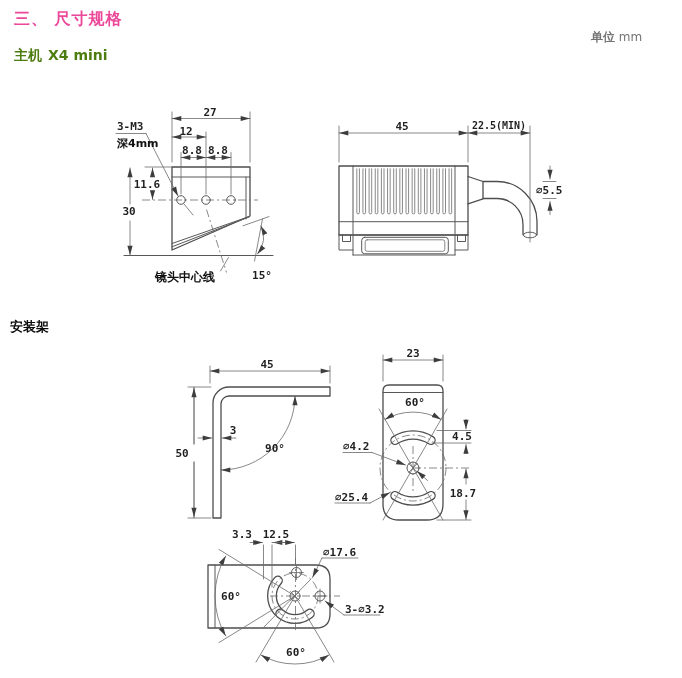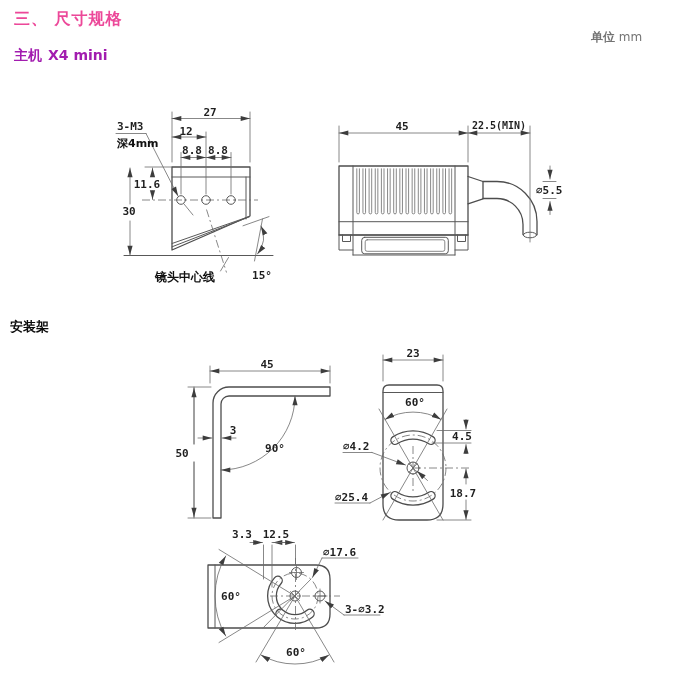--- a/index.html
+++ b/index.html
@@ -1,21 +1,21 @@
 <!DOCTYPE html>
 <html><head>
 <meta charset="utf-8">
 <style>
   html,body{margin:0;padding:0;background:#fff;}
   #page{position:relative;width:682px;height:678px;background:#ffffff;overflow:hidden;
         font-family:"DejaVu Sans","Liberation Sans",sans-serif;}
   .hdr-title{position:absolute;left:14px;top:9px;font-size:16px;font-weight:bold;color:#ec4899;letter-spacing:1px;}
   .hdr-unit{position:absolute;left:591px;top:13px;font-size:12px;color:#737373;margin-top:16px;}
   .hdr-unit .ul{font-weight:bold;}
-  .hdr-sub1{position:absolute;left:14px;top:47px;font-size:14px;font-weight:bold;color:#a21caf;}
+  .hdr-sub1{position:absolute;left:14px;top:47px;font-size:14px;font-weight:bold;color:#4d7c0f;}
   .hdr-sub1 .model{margin-left:6px;}
   .hdr-sub2{position:absolute;left:10px;top:318px;font-size:13px;font-weight:bold;color:#0a0a0a;}
   svg{position:absolute;left:0;top:0;}
   .thick{stroke:#4d4d4d;stroke-width:1.3;fill:none;stroke-linejoin:round;stroke-linecap:round;}
   .med{stroke:#585858;stroke-width:1;fill:none;stroke-linecap:round;}
   .thin{stroke:#6a6a6a;stroke-width:0.8;fill:none;stroke-linecap:round;}
   .dash{stroke:#6a6a6a;stroke-width:0.8;fill:none;stroke-dasharray:8 3 2 3;}
   .slotO{stroke:#4d4d4d;stroke-width:9.5;fill:none;stroke-linecap:round;}
   .slotI{stroke:#ffffff;stroke-width:6.9;fill:none;stroke-linecap:round;}
   .slotO2{stroke:#4d4d4d;stroke-width:10;fill:none;stroke-linecap:round;}

